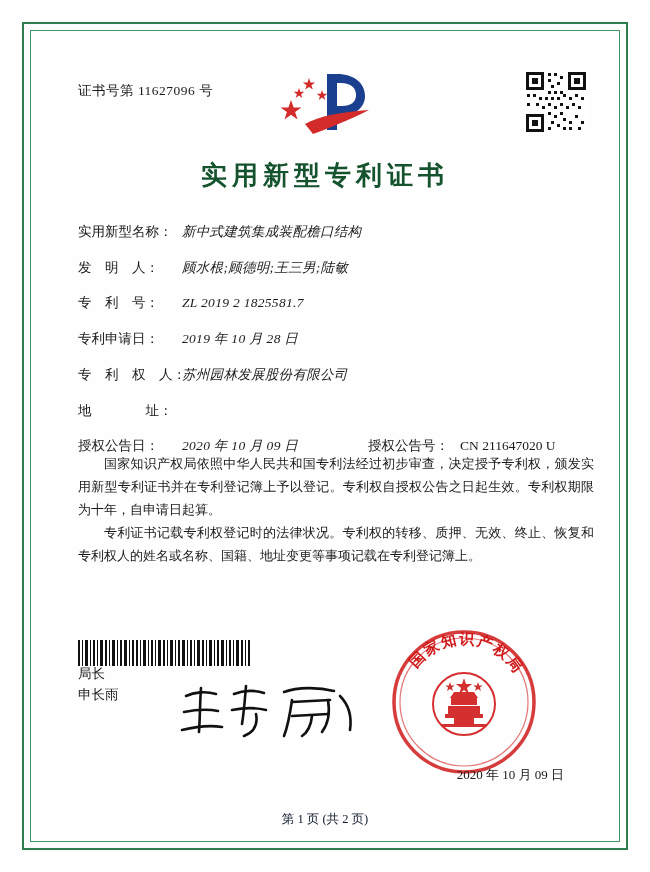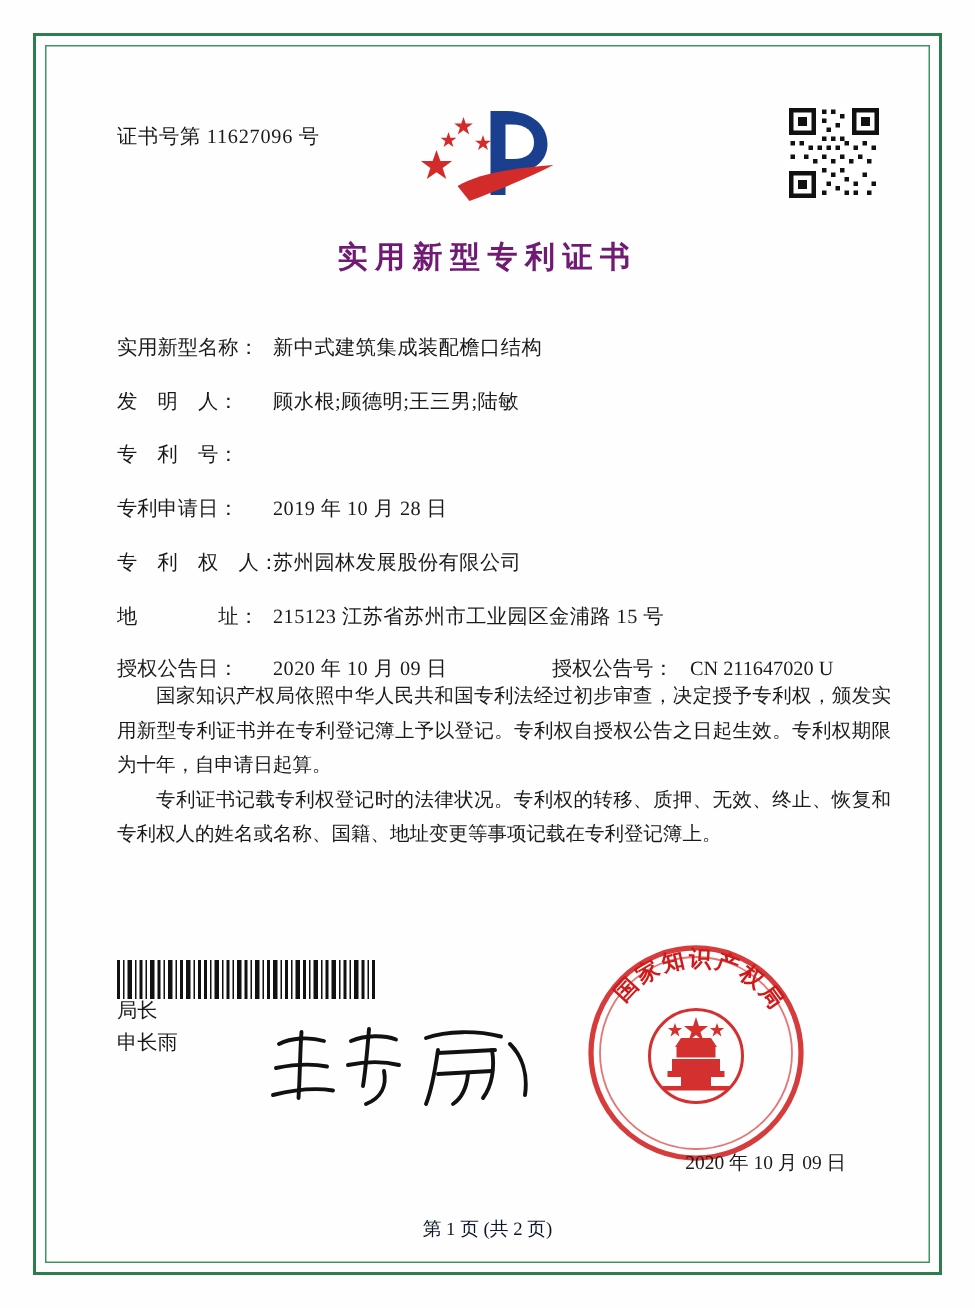--- a/index.html
+++ b/index.html
@@ -71,25 +71,25 @@
     width: 112px;
     height: 72px;
   }
 
   .doc-title {
     position: absolute;
     top: 110px;
     left: 0;
     right: 0;
     text-align: center;
-    font-size: 20px;
+    font-size: 26px;
     font-weight: bold;
     letter-spacing: 5px;
     font-family: "DejaVu Serif", "Liberation Serif", serif;
-    color: #701a75;
+    color: #14532d;
   }
 
   .fields {
     position: absolute;
     top: 175px;
     left: 26px;
     right: 14px;
   }
   .field-row {
     display: flex;
@@ -100,20 +100,21 @@
   }
   .field-label {
     width: 104px;
     flex: 0 0 104px;
     letter-spacing: 0px;
     white-space: nowrap;
   }
   .field-value {
     flex: 1;
     letter-spacing: 0.3px;
+    font-style: italic;
   }
   .field-row.dual .field-label { width: 104px; flex: 0 0 104px; }
   .field-row.dual .field-value { flex: 0 0 186px; }
   .field-row.dual .field-label2 {
     flex: 0 0 92px;
     white-space: nowrap;
   }
   .field-row.dual .field-value2 { flex: 1; }
 
   .paragraphs {
@@ -276,32 +277,32 @@
       <div class="field-row">
         <div class="field-label">实用新型名称：</div>
         <div class="field-value">新中式建筑集成装配檐口结构</div>
       </div>
       <div class="field-row">
         <div class="field-label">发　明　人：</div>
         <div class="field-value">顾水根;顾德明;王三男;陆敏</div>
       </div>
       <div class="field-row">
         <div class="field-label">专　利　号：</div>
+        <div class="field-value">ZL 2019 2 1825581.7</div>
       </div>
       <div class="field-row">
         <div class="field-label">专利申请日：</div>
         <div class="field-value">2019 年 10 月 28 日</div>
       </div>
       <div class="field-row">
         <div class="field-label">专　利　权　人：</div>
         <div class="field-value">苏州园林发展股份有限公司</div>
       </div>
       <div class="field-row">
         <div class="field-label">地　　　　址：</div>
-        <div class="field-value">215123 江苏省苏州市工业园区金浦路 15 号</div>
       </div>
       <div class="field-row dual">
         <div class="field-label">授权公告日：</div>
         <div class="field-value">2020 年 10 月 09 日</div>
         <div class="field-label2">授权公告号：</div>
         <div class="field-value2">CN 211647020 U</div>
       </div>
     </div>
 
     <div class="paragraphs">

